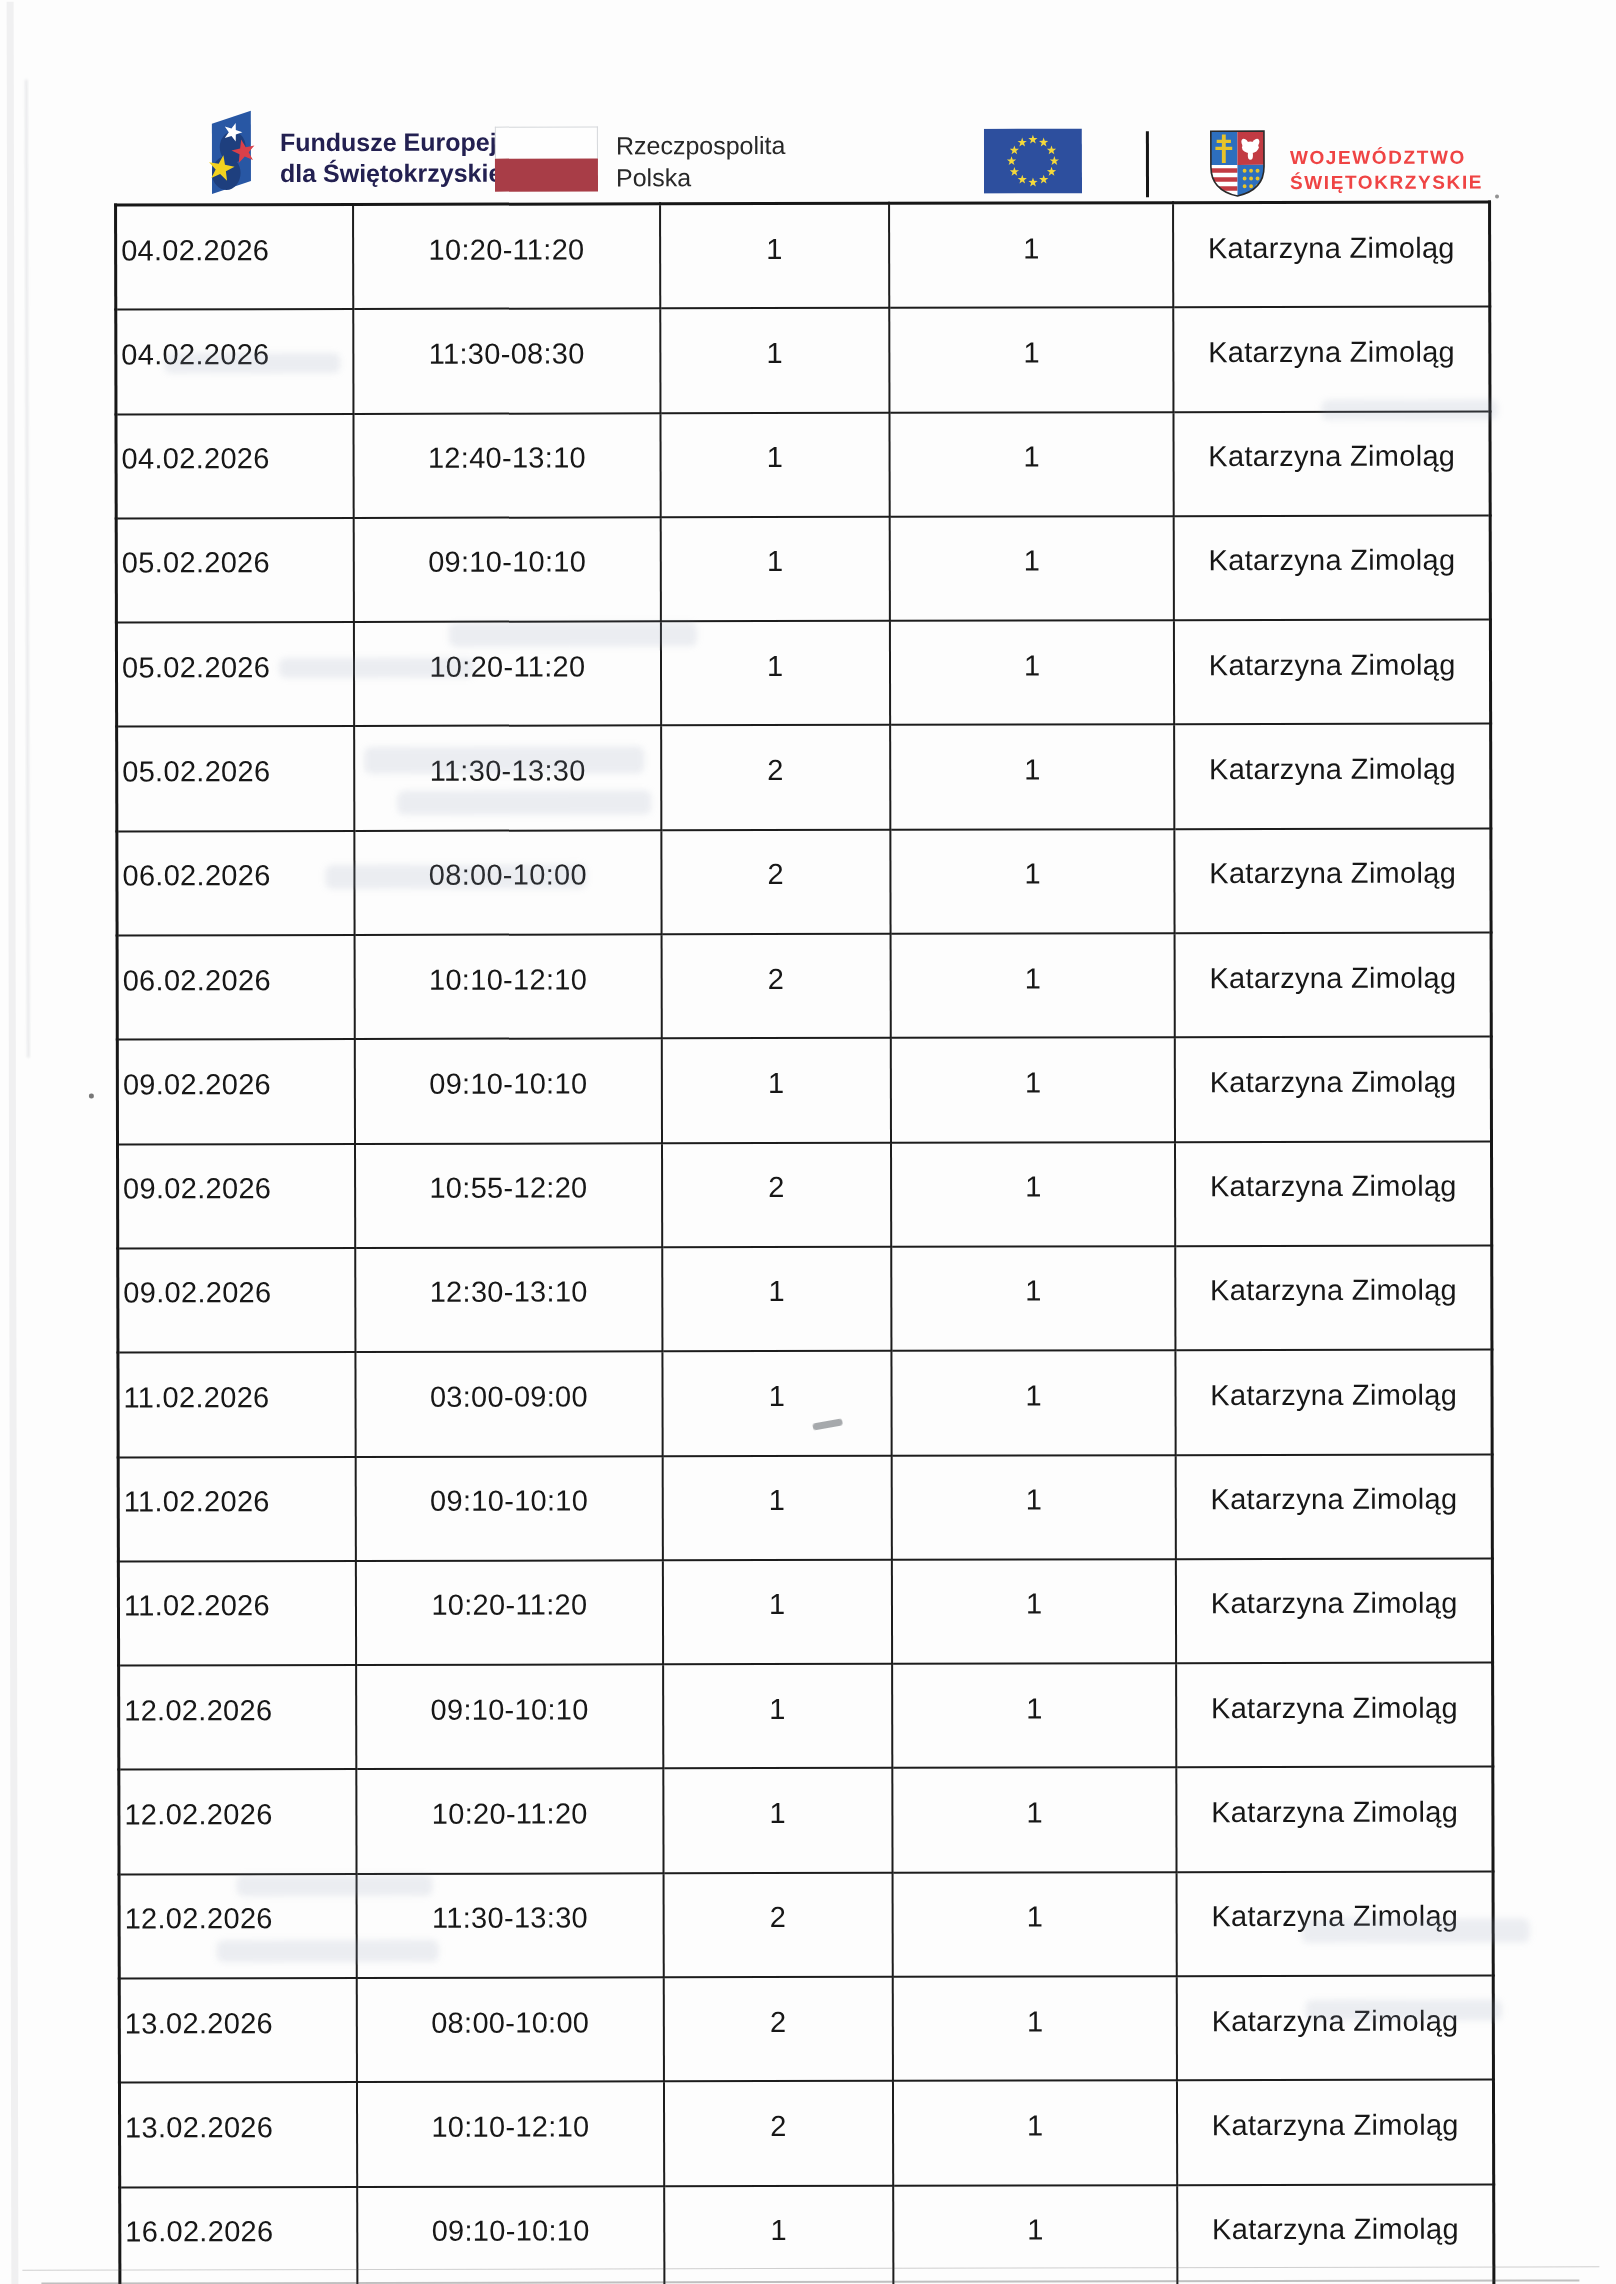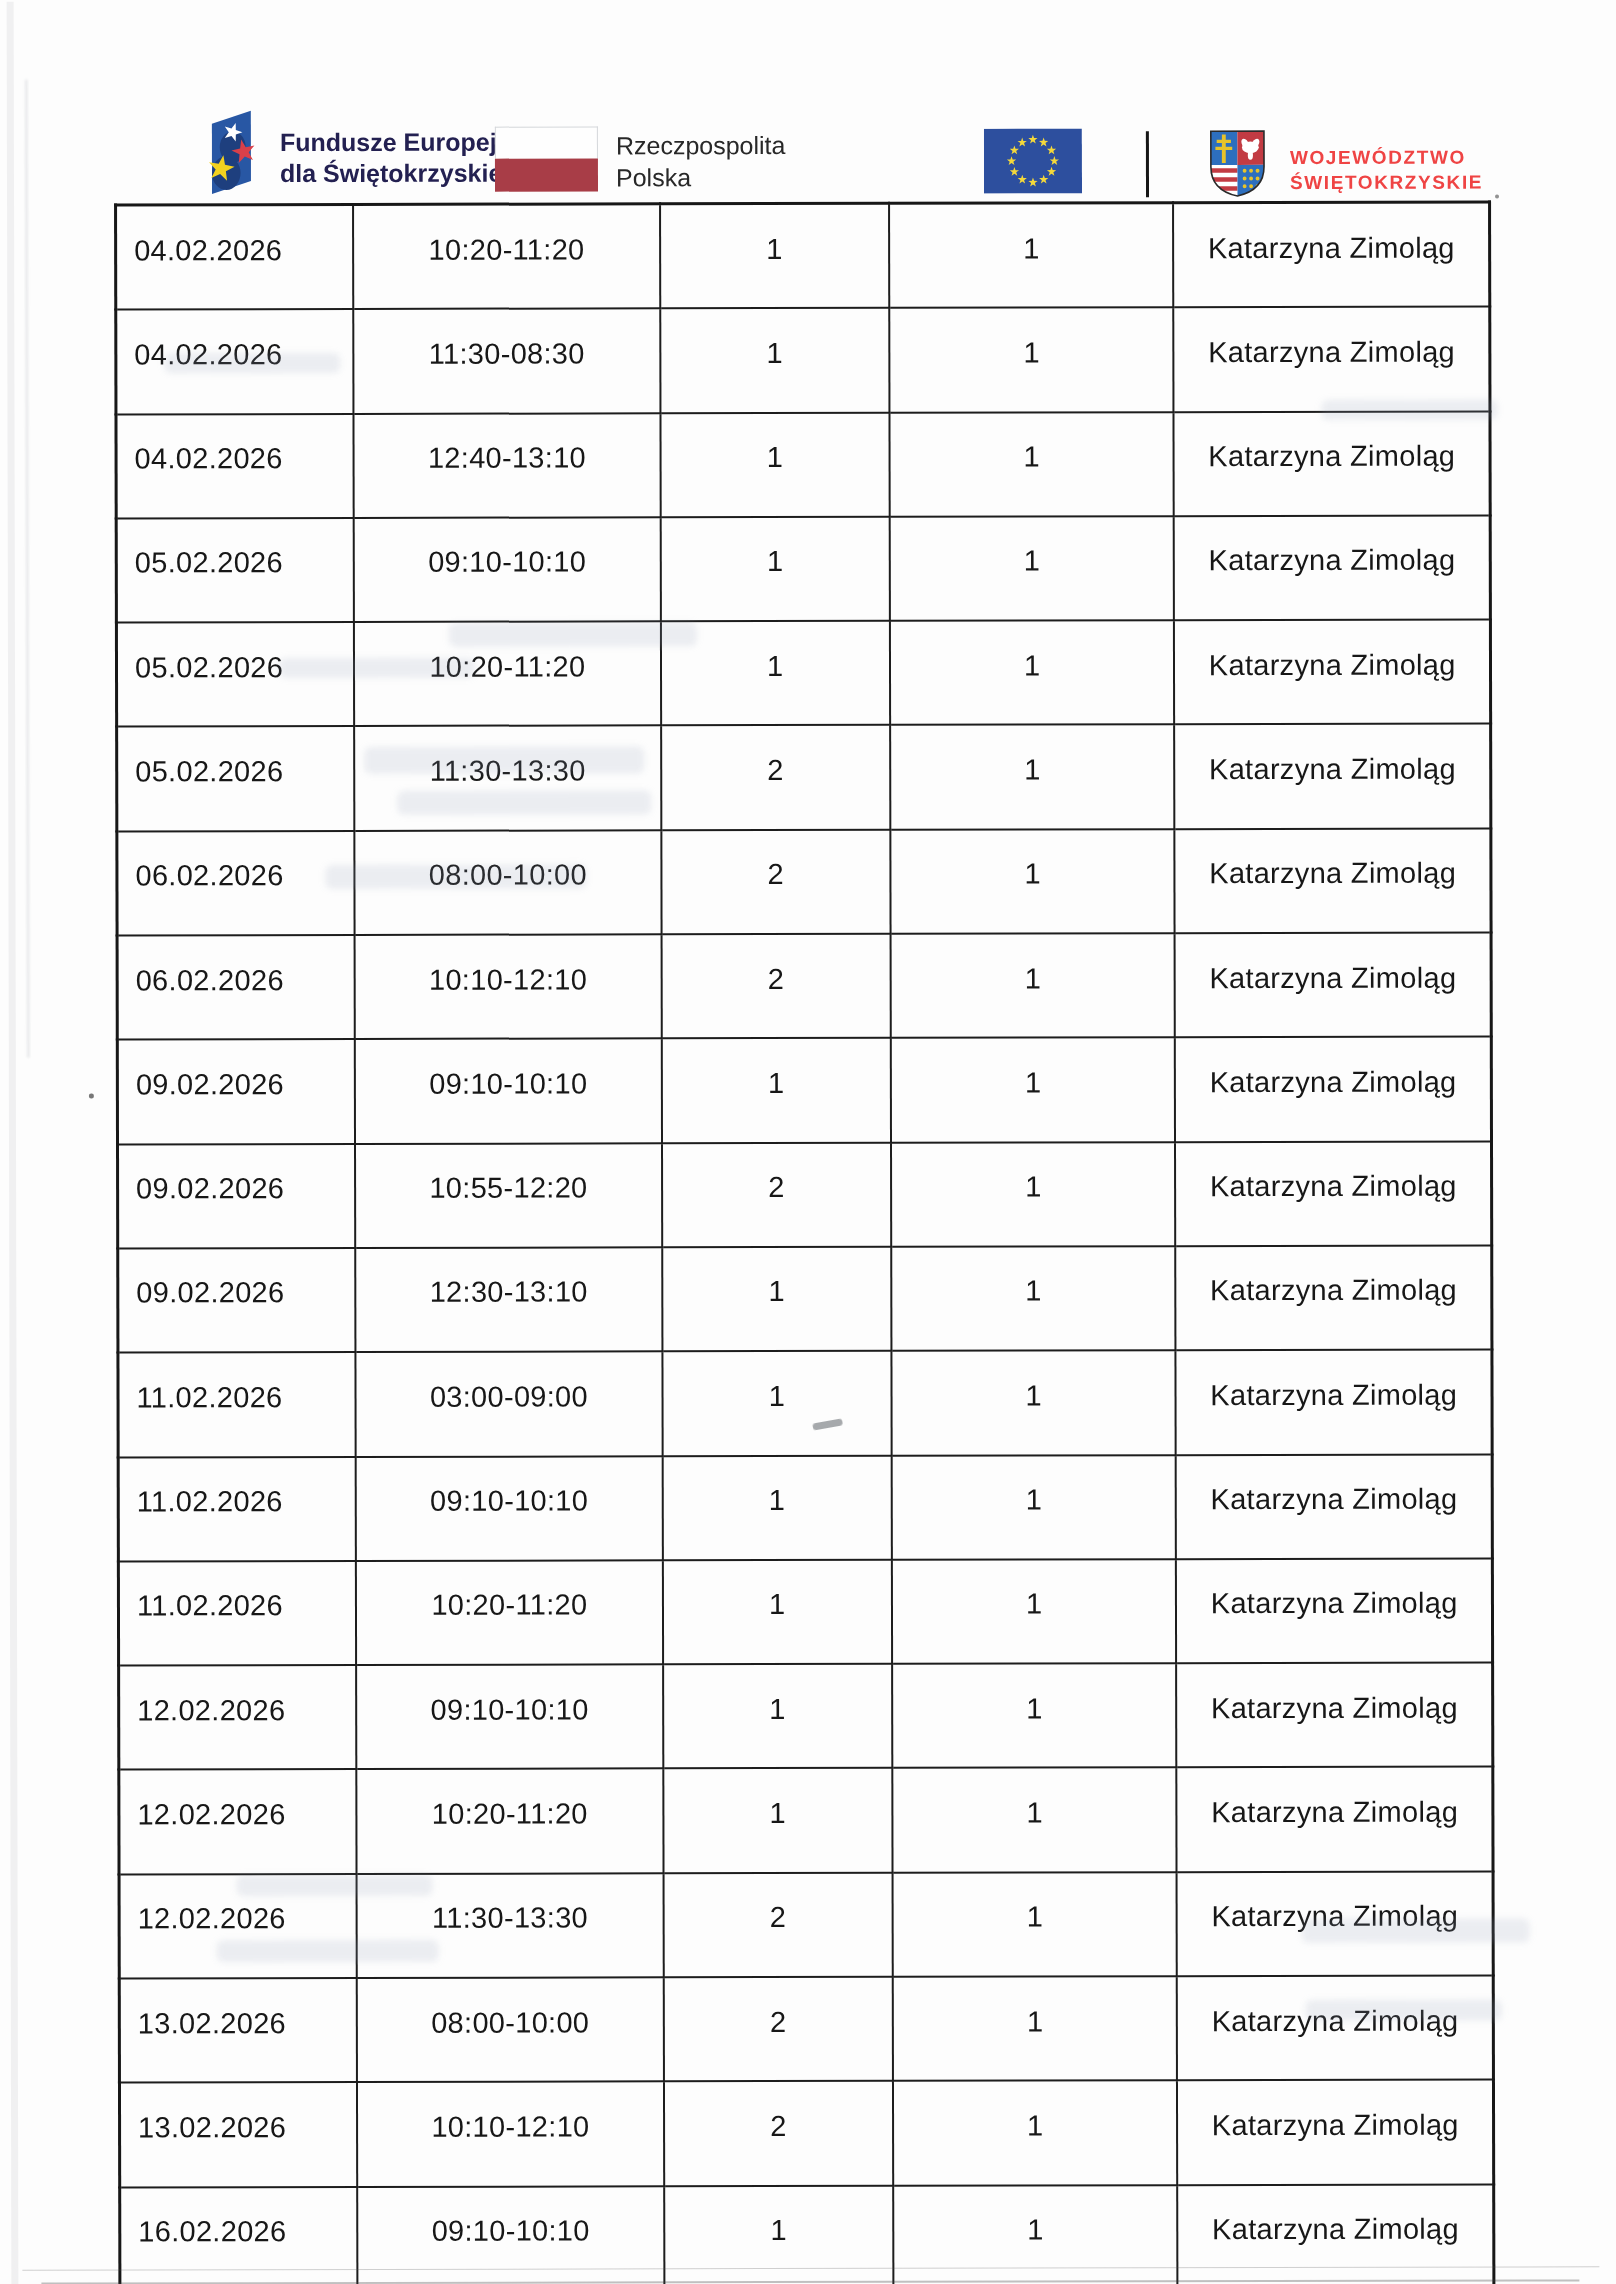--- a/index.html
+++ b/index.html
@@ -18,21 +18,21 @@
            color:#2d2d2d;line-height:32px;}
   .divider{left:1148px;top:132px;width:2.6px;height:66px;background:#161616;}
   .woj-text{left:1292px;top:146px;font-size:19px;font-weight:700;color:#ef4444;
             letter-spacing:1.6px;line-height:25px;}
 
   
   table.sched{position:absolute;left:116px;top:202px;width:1377px;border-collapse:collapse;
               table-layout:fixed;border:3.3px solid #171717;}
   table.sched td{border:2px solid #1d1d1d;height:88px;font-size:29px;color:#171717;
                  vertical-align:middle;text-align:center;padding:0 0 14.3px 0;letter-spacing:0.3px;}
-  table.sched td.c0{text-align:left;padding-left:17px;margin-left:40px;}
+  table.sched td.c0{text-align:left;padding-left:4px;margin-left:40px;}
 
   
   .smudge{position:absolute;background:rgba(140,158,182,0.16);filter:blur(3.3px);border-radius:6.5px;}
   .dash{position:absolute;left:812px;top:1421px;width:30px;height:6.5px;background:rgba(80,85,92,.5);
         filter:blur(0.7px);border-radius:3.3px;transform:rotate(-10deg);}
   .dot1{position:absolute;left:89px;top:1092px;width:4.6px;height:4.6px;border-radius:50%;
         background:rgba(30,30,30,.6);}
   .dot2{position:absolute;left:1497px;top:196px;width:3.9px;height:3.9px;border-radius:50%;
         background:rgba(40,40,40,.5);}
   .lband{position:absolute;left:9px;top:0;width:6.5px;height:2284px;background:rgba(130,130,135,.10);}

